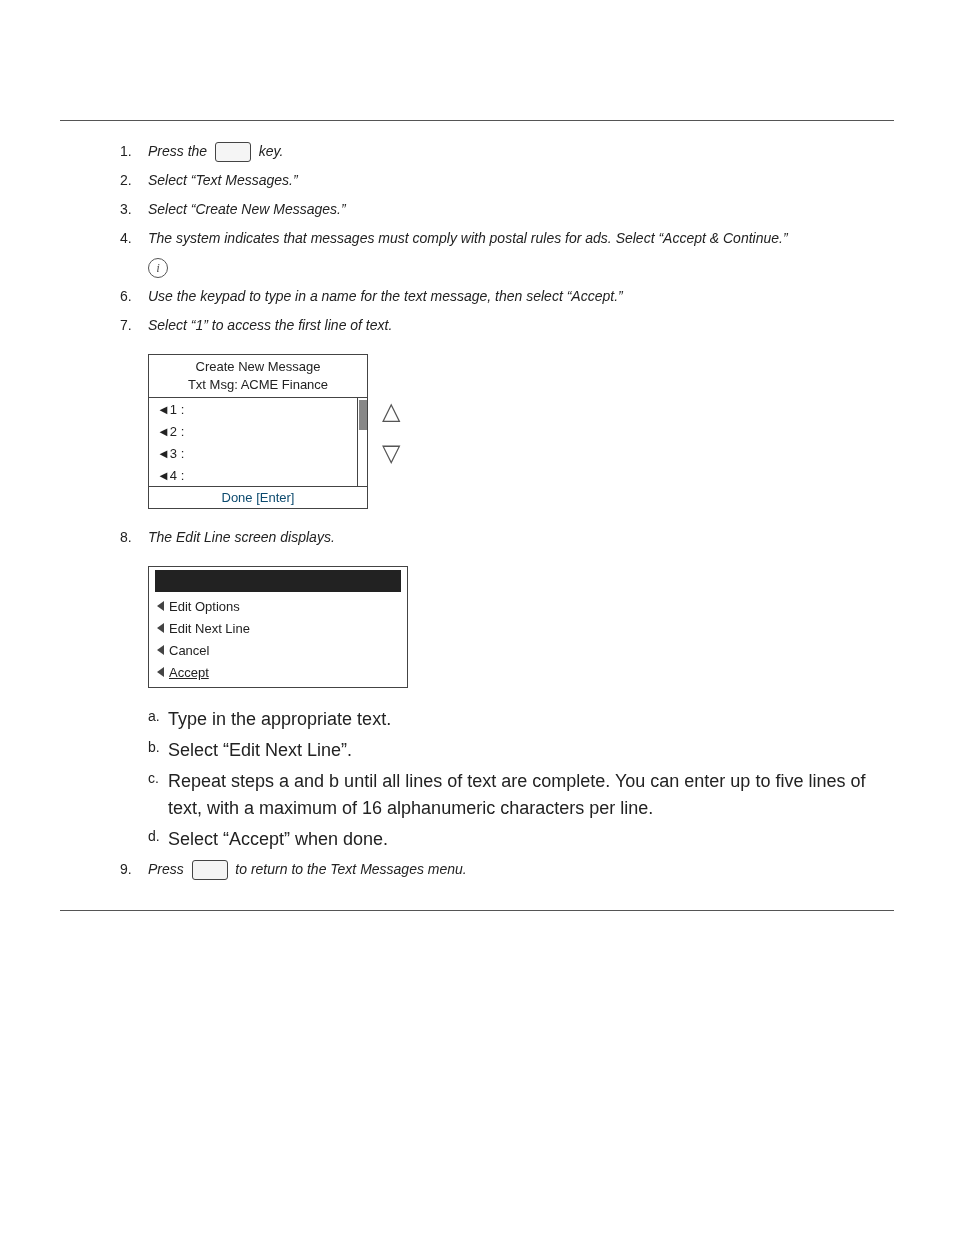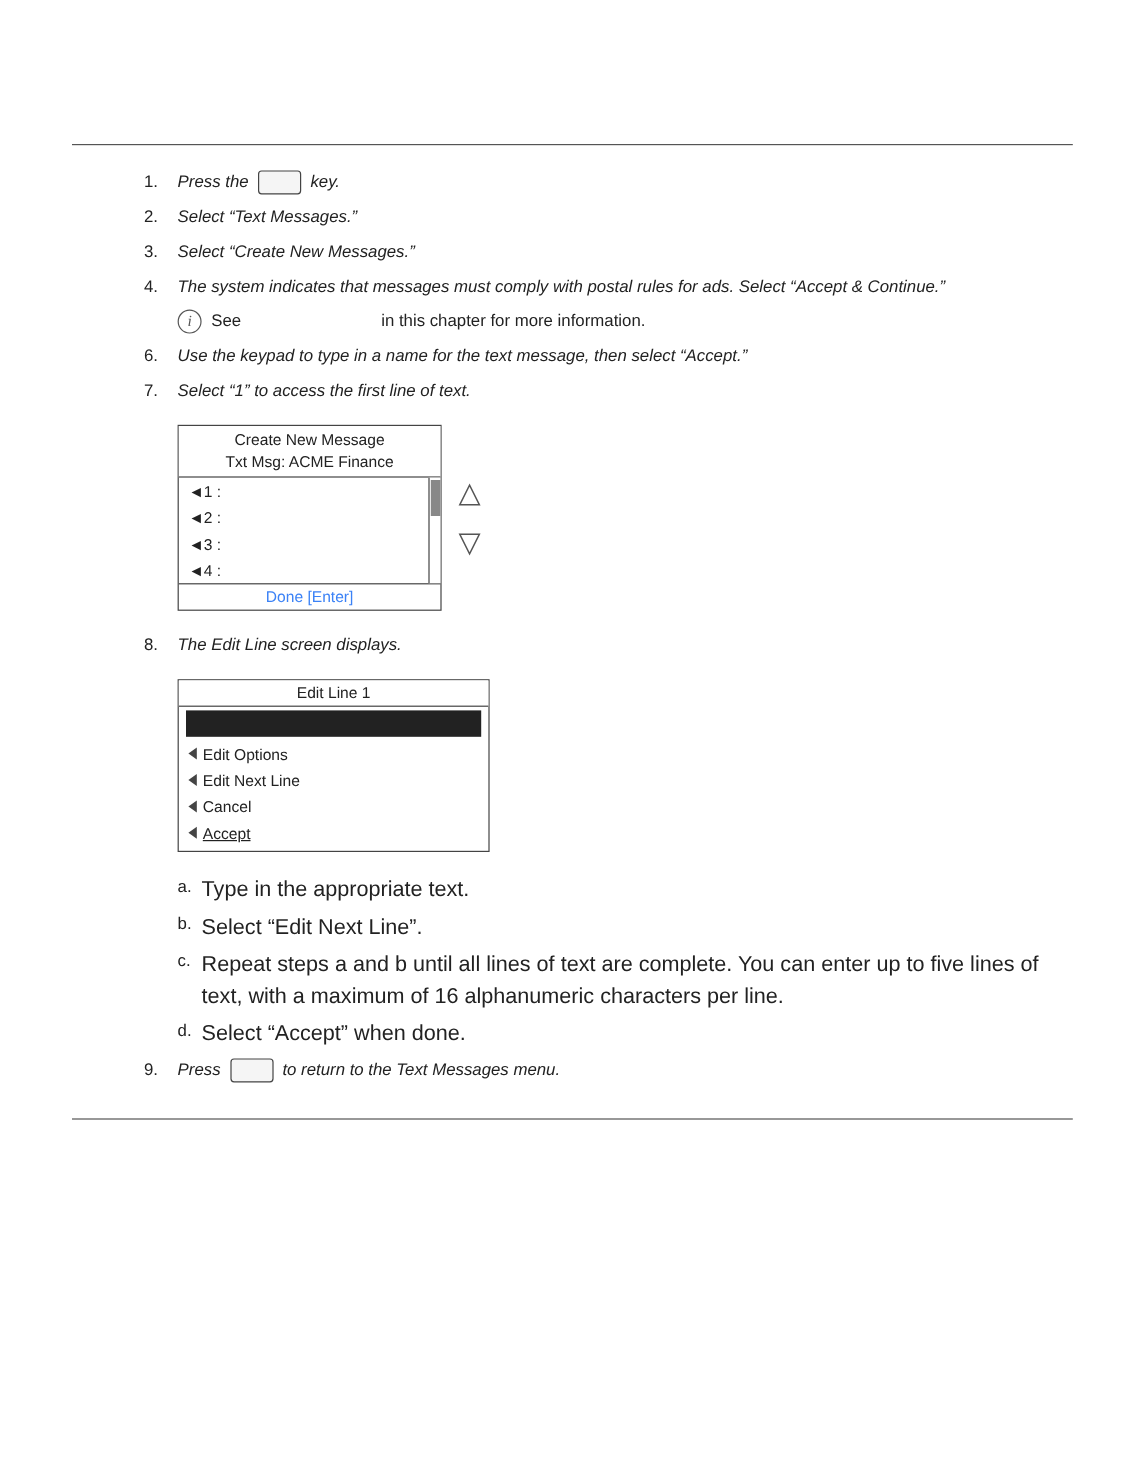--- a/index.html
+++ b/index.html
@@ -155,21 +155,21 @@
       height: 30px;
       background: #888;
       margin-top: 2px;
     }
 
     .screen-footer {
       border-top: 1px solid #444;
       text-align: center;
       padding: 3px 6px;
       font-size: 13px;
-      color: #3b82f6;
+      color: #0c4a6e;
     }
 
     .nav-arrows {
       display: flex;
       flex-direction: column;
       gap: 18px;
       align-items: center;
     }
 
     .nav-arrow-up, .nav-arrow-down {
@@ -287,23 +287,20 @@
       </li>
 
       <li class="step-item">
         <span class="step-num">4.</span>
         <span class="step-text">The system indicates that messages must comply with postal rules for ads. Select “Accept &amp; Continue.”</span>
       </li>
     </ol>
 
     <div class="info-box">
       <span class="info-icon">i</span>
-      <span class="info-text">
-        See &nbsp;<span class="info-link">&nbsp;&nbsp;&nbsp;&nbsp;&nbsp;&nbsp;&nbsp;&nbsp;&nbsp;&nbsp;&nbsp;&nbsp;&nbsp;&nbsp;&nbsp;&nbsp;&nbsp;&nbsp;&nbsp;&nbsp;&nbsp;&nbsp;&nbsp;&nbsp;&nbsp;&nbsp;</span>&nbsp; in this chapter for more information.
-      </span>
     </div>
 
     <ol class="step-list">
       <li class="step-item">
         <span class="step-num">6.</span>
         <span class="step-text">Use the keypad to type in a name for the text message, then select “Accept.”</span>
       </li>
       <li class="step-item">
         <span class="step-num">7.</span>
         <span class="step-text">Select “1” to access the first line of text.</span>
@@ -336,21 +333,20 @@
       </div>
     </div>
 
     <div class="step-item" style="margin-bottom:8px;">
       <span class="step-num">8.</span>
       <span class="step-text">The Edit Line screen displays.</span>
     </div>
 
     <div class="screen-container">
       <div class="edit-screen-box">
-        <div class="edit-screen-header">Edit Line 1</div>
         <div class="edit-input-row"></div>
         <div class="edit-option">
           <span class="triangle-left"></span>
           <span>Edit Options</span>
         </div>
         <div class="edit-option">
           <span class="triangle-left"></span>
           <span>Edit Next Line</span>
         </div>
         <div class="edit-option">

